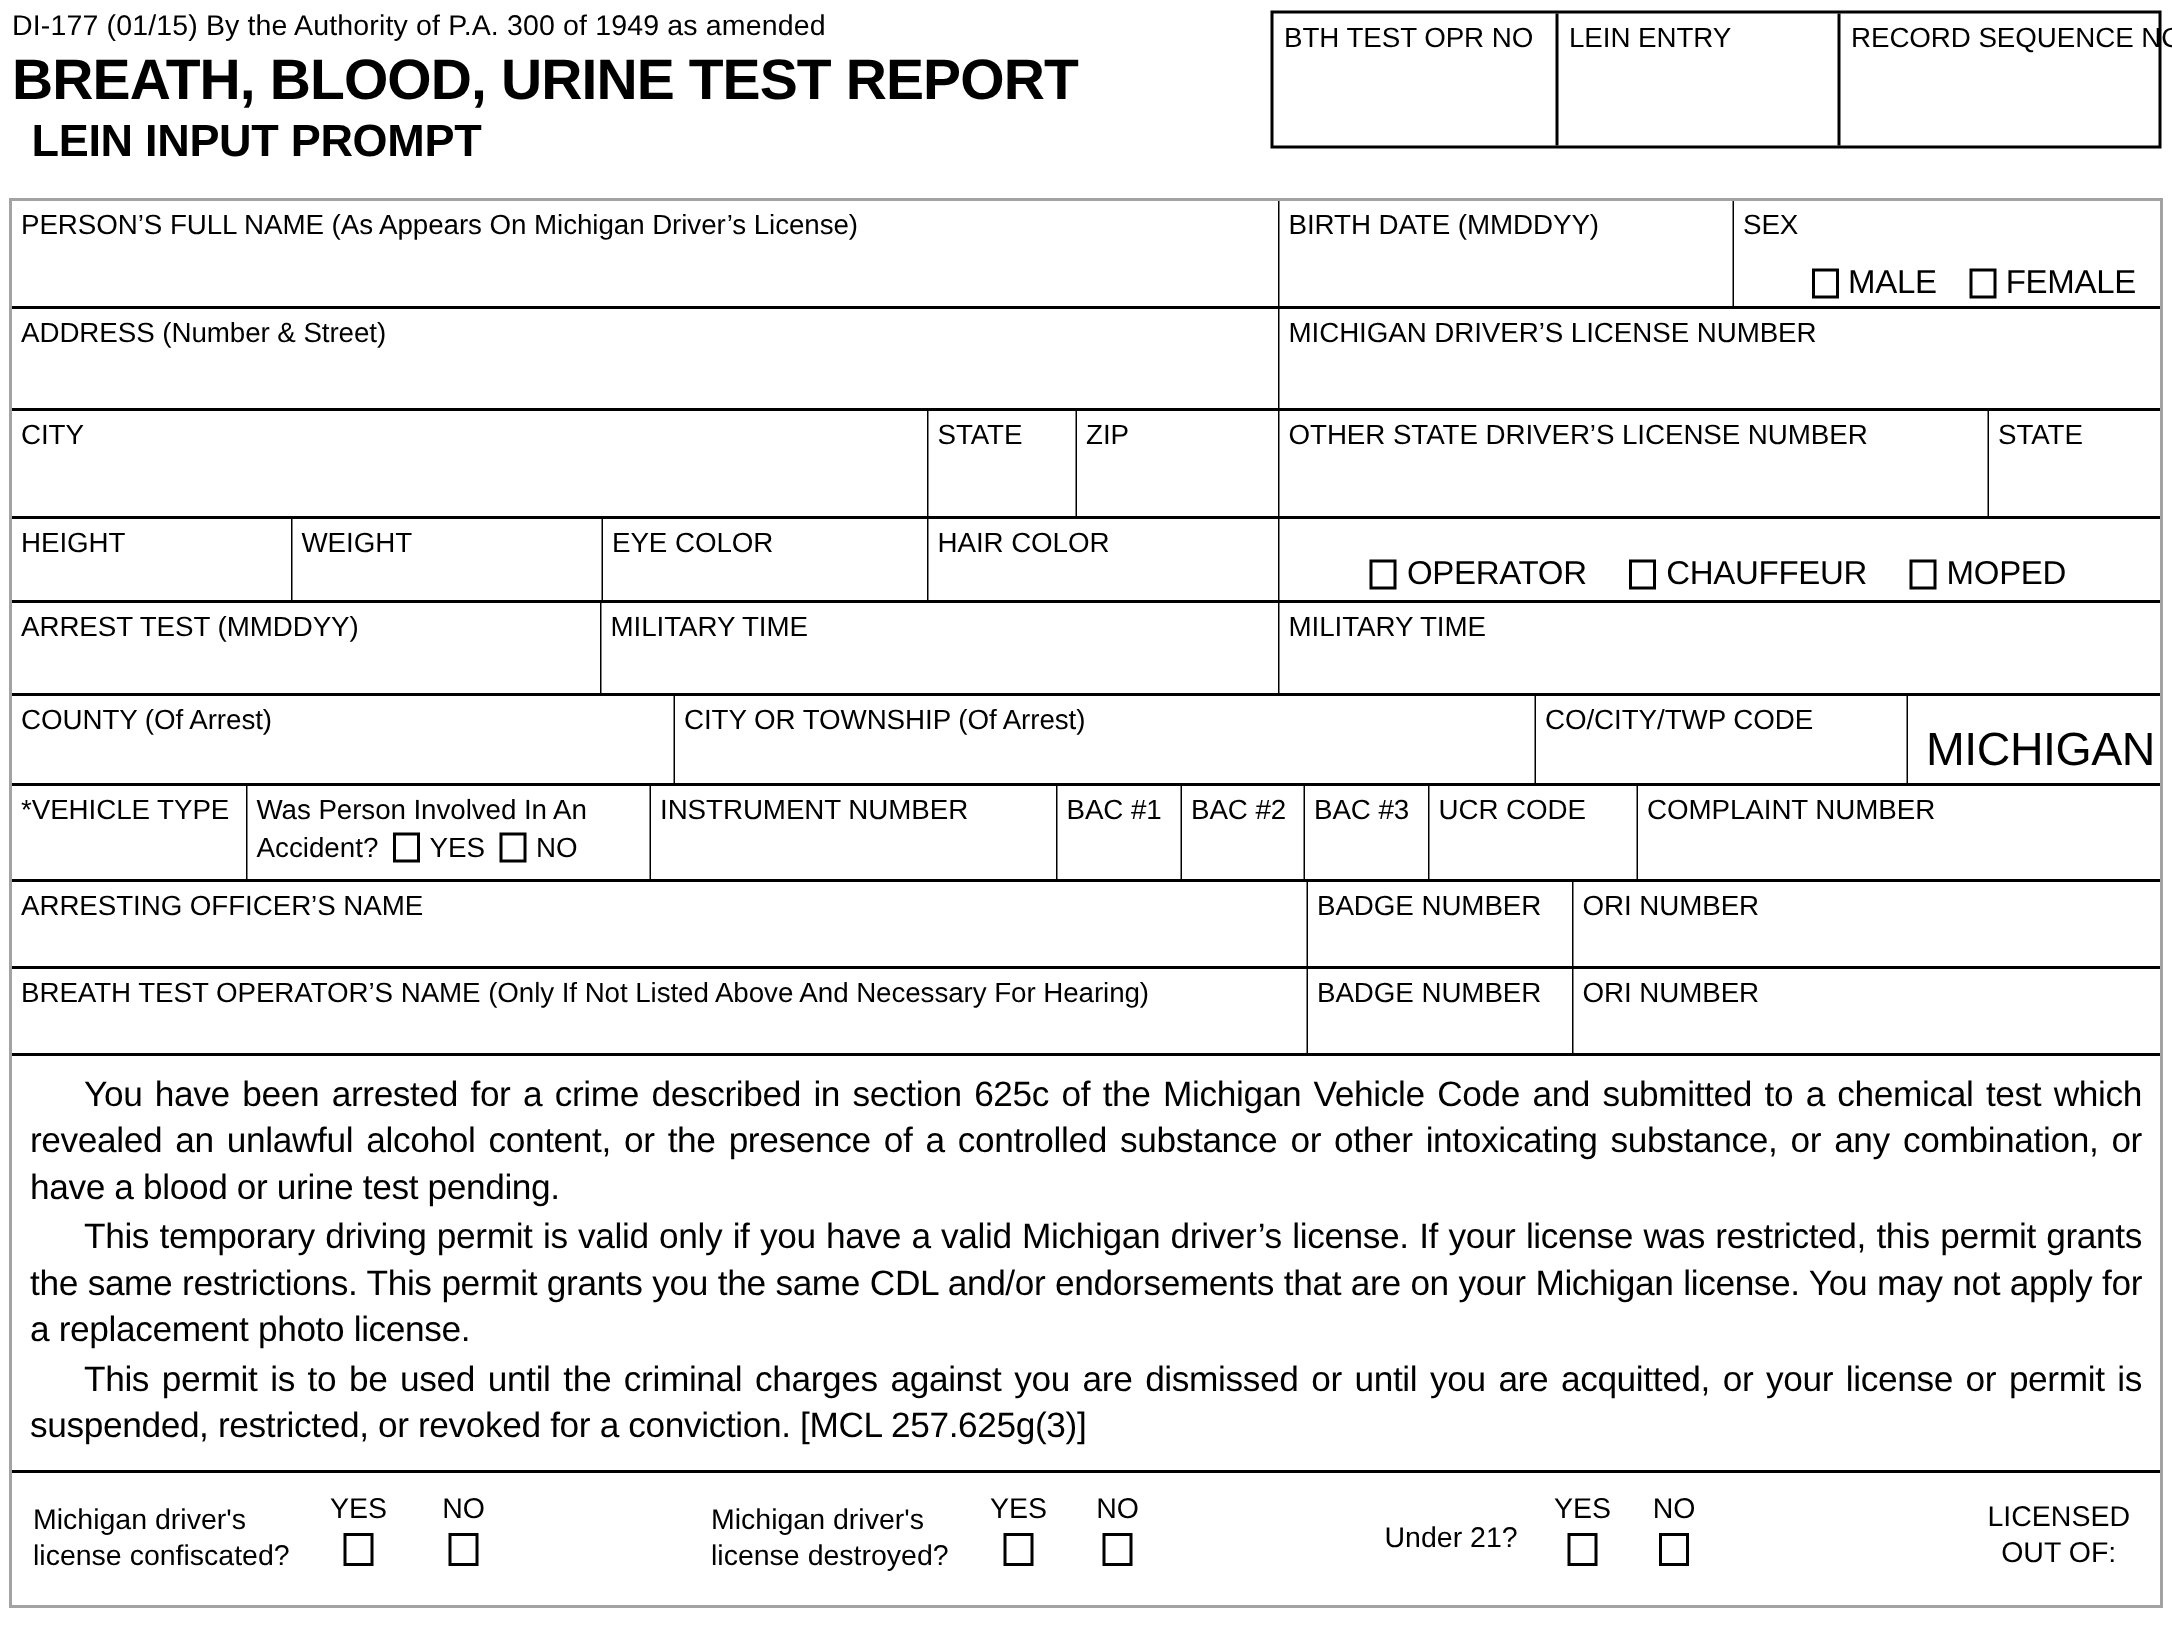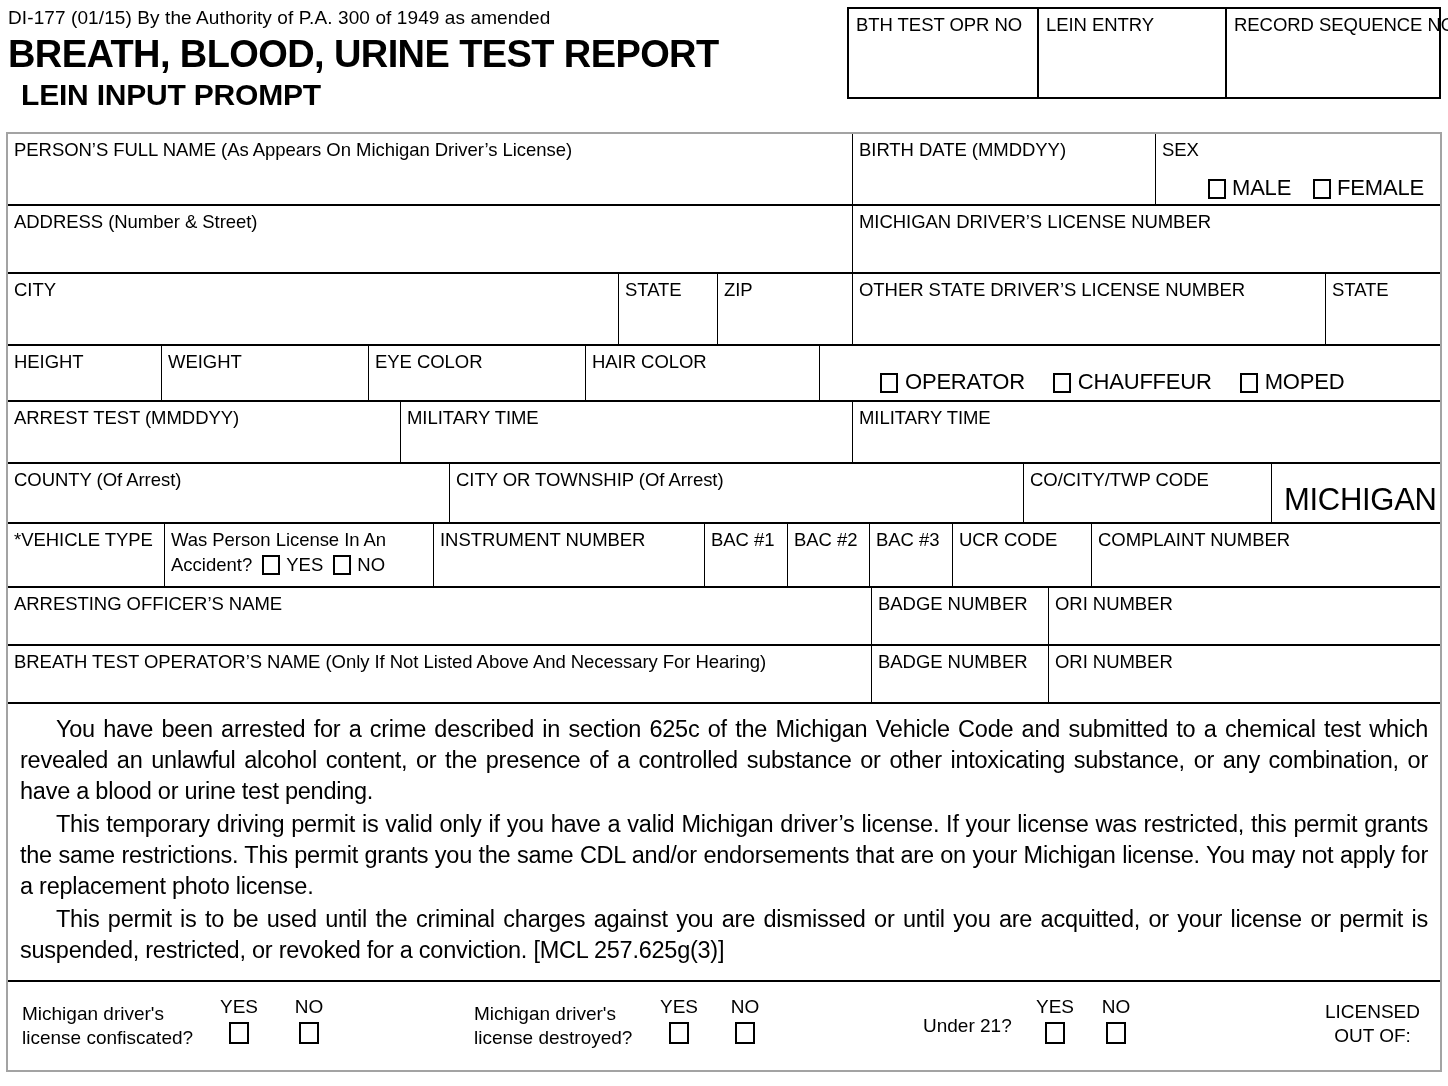--- a/index.html
+++ b/index.html
@@ -296,21 +296,21 @@
         <div class="lbl">OTHER STATE DRIVER’S LICENSE NUMBER</div>
         <div class="lbl"></div>
       </div>
       <div class="cell" style="width:114px">
         <div class="lbl">STATE</div>
         <div class="lbl"></div>
       </div>
     </div>
 
     <div class="row r-phys">
-      <div class="cell" style="width:154px">
+      <div class="cell" style="width:187px">
         <div class="lbl">HEIGHT</div>
         <div class="lbl"></div>
       </div>
       <div class="cell" style="width:207px">
         <div class="lbl">WEIGHT</div>
         <div class="lbl"></div>
       </div>
       <div class="cell" style="width:217px">
         <div class="lbl">EYE COLOR</div>
         <div class="lbl"></div>
@@ -358,21 +358,21 @@
         <div class="michigan">MICHIGAN</div>
       </div>
     </div>
 
     <div class="row r-veh">
       <div class="cell" style="width:157px">
         <div class="lbl">*VEHICLE TYPE</div>
         <div class="lbl"></div>
       </div>
       <div class="cell" style="width:269px">
-        <div class="lbl">Was Person License In An</div>
+        <div class="lbl">Was Person Involved In An</div>
         <div class="accline">
           <span>Accident?</span><span class="cb"></span><span>YES</span><span class="cb"></span><span>NO</span>
         </div>
       </div>
       <div class="cell" style="width:271px">
         <div class="lbl">INSTRUMENT NUMBER</div>
         <div class="lbl"></div>
       </div>
       <div class="cell" style="width:83px">
         <div class="lbl">BAC #1</div>

